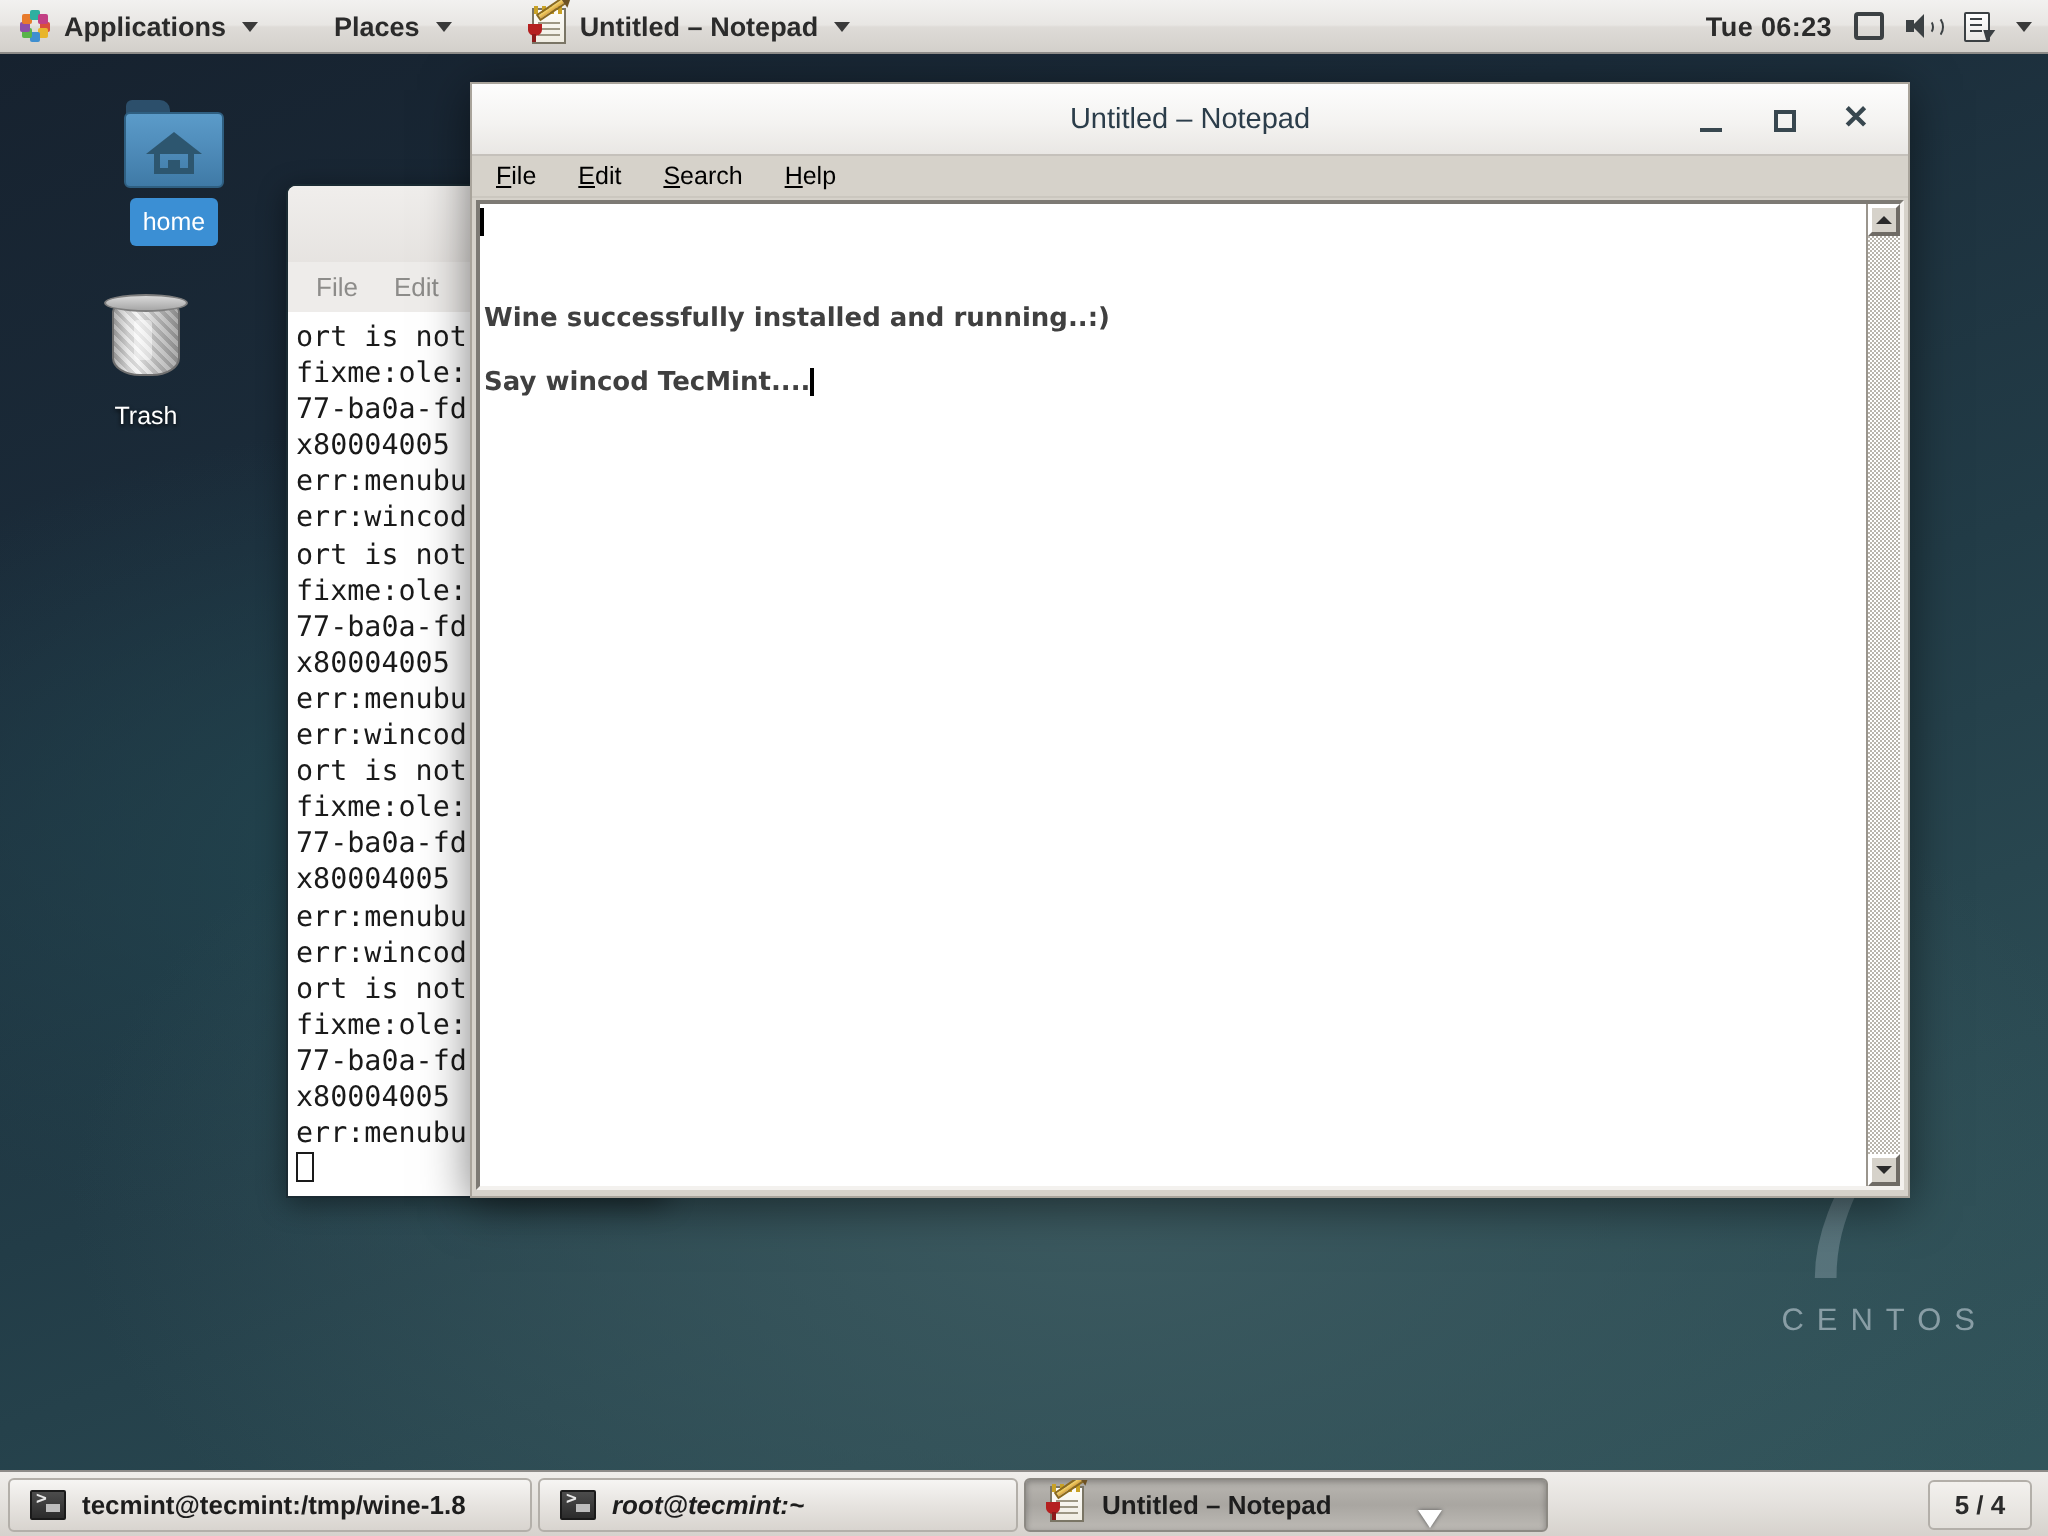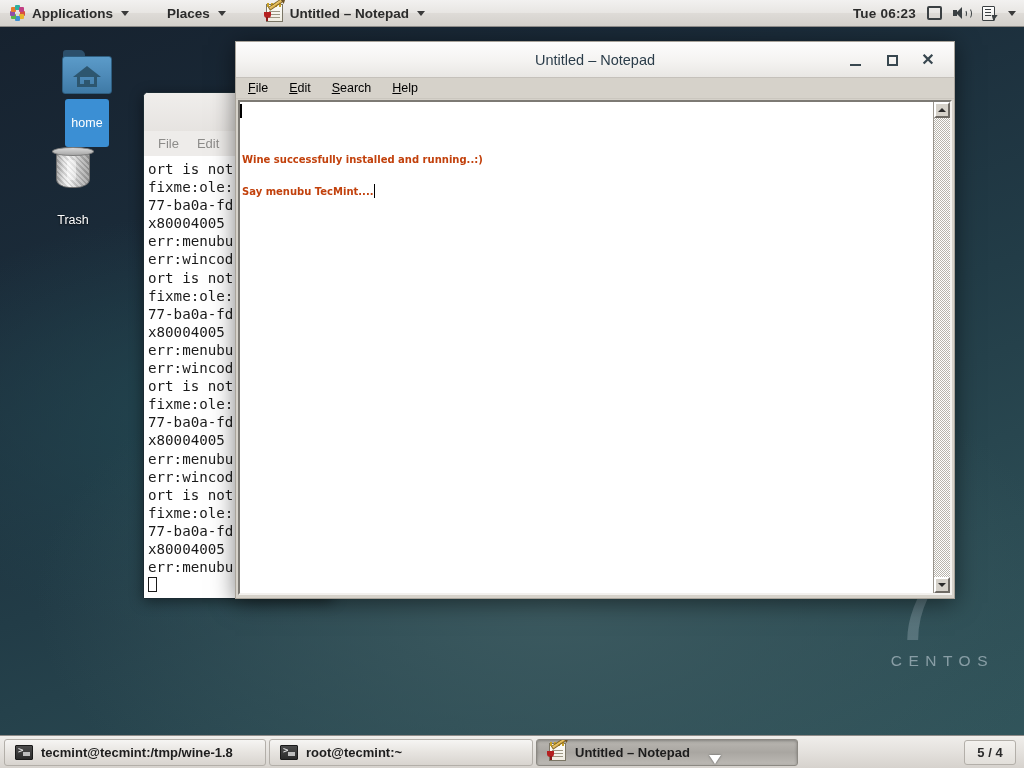--- a/index.html
+++ b/index.html
@@ -134,21 +134,21 @@
   
   .desk-icon {
     position: absolute;
     width: 74px;
     display: flex; flex-direction: column; align-items: center;
     cursor: default;
   }
   .desk-icon .caption {
     margin-top: 5px; font-size: 12.5px; color: #ffffff;
     text-shadow: 0 1px 2px rgba(0,0,0,.85);
-    padding: 17px 6px; border-radius: 3px; white-space: nowrap;
+    padding: 5px 6px; border-radius: 3px; white-space: nowrap;
   }
   .desk-icon.selected .caption { background: #3b8fd4; text-shadow: none; }
 
   
   .folder-icon { position: relative; width: 50px; height: 44px; }
   .folder-icon .tab {
     position: absolute; left: 1px; top: 0; width: 22px; height: 8px;
     background: #2c4f6b; border-radius: 3px 5px 0 0;
   }
   .folder-icon .body {
@@ -313,23 +313,23 @@
     border-color: #7d7a74 #f3f1ee #f3f1ee #7d7a74;
     background: #fff;
     position: relative;
     display: flex;
   }
   #notepad-text {
     flex: 1;
     padding: 2px 0 0 2px;
     font-family: "DejaVu Sans", sans-serif;
     font-weight: bold;
-    font-size: 10px;
+    font-size: 13px;
     line-height: 16px;
-    color: #c2410c;
+    color: #404040;
     white-space: pre-wrap;
     position: relative;
   }
   #notepad-text .caret {
     display: inline-block; width: 1.6px; height: 14px;
     background: #000; vertical-align: -3px; margin-left: 0px;
   }
   #np-caret-home {
     position: absolute; left: 0px; top: 2px;
     width: 1.6px; height: 14px; background: #000;
@@ -383,21 +383,21 @@
     border-radius: 3px;
     white-space: nowrap; overflow: hidden;
     cursor: default;
   }
   .task-btn.active {
     background: linear-gradient(to bottom, #b9b6b1 0%, #a9a6a1 50%, #bdbab5 100%);
     border: 1px solid #8c8983;
     box-shadow: inset 0 1px 3px rgba(0,0,0,.3);
   }
   .task-btn.w1 { width: 262px; }
-  .task-btn.w2 { width: 264px; }
+  .task-btn.w2 { width: 240px; font-style: italic; }
   .task-btn.w3 { width: 262px; }
 
   .term-icon {
     position: relative; width: 18px; height: 15px; flex: none;
     background: linear-gradient(to bottom, #4c4c4c 0%, #2b2b2b 100%);
     border: 1px solid #1a1a1a; border-radius: 1px;
   }
   .term-icon::before {
     content: ">"; position: absolute; left: 2px; top: -1px;
     font-family: "DejaVu Sans Mono", monospace; font-size: 9px; color: #e8e8e8;
@@ -483,21 +483,21 @@
     <div id="notepad-menubar">
       <span class="mi"><u>F</u><span>ile</span></span>
       <span class="mi"><u>E</u><span>dit</span></span>
       <span class="mi"><u>S</u><span>earch</span></span>
       <span class="mi"><u>H</u><span>elp</span></span>
     </div>
 
     <div id="notepad-client">
       <div id="notepad-text">
         <div id="np-caret-home"></div>
-      <div><span>Wine successfully installed and running..:)</span></div><div>&nbsp;</div><div><span>Say menubu TecMint....</span><span class="caret"></span></div></div>
+      <div><span>Wine successfully installed and running..:)</span></div><div>&nbsp;</div><div><span>Say wincod TecMint....</span><span class="caret"></span></div></div>
       <div id="np-scroll">
         <div class="sb-btn">
             <span class="sb-arrow-up"></span>
           </div>
         <div class="sb-btn">
             <span class="sb-arrow-down"></span>
           </div>
       </div>
     </div>
   </div>

